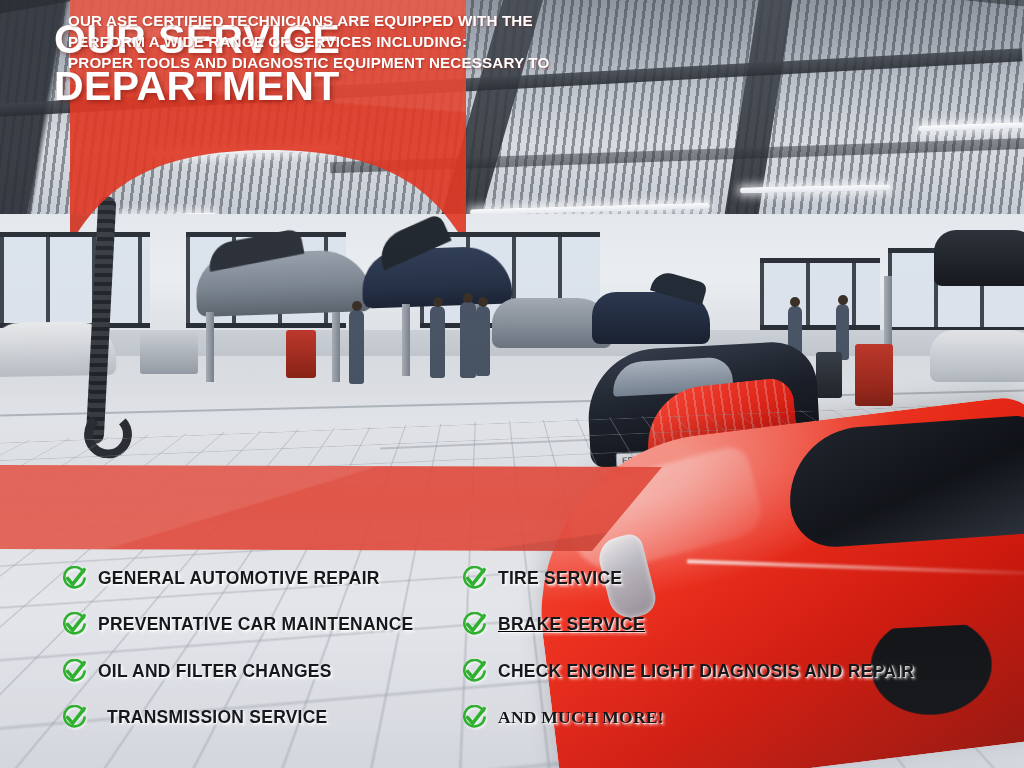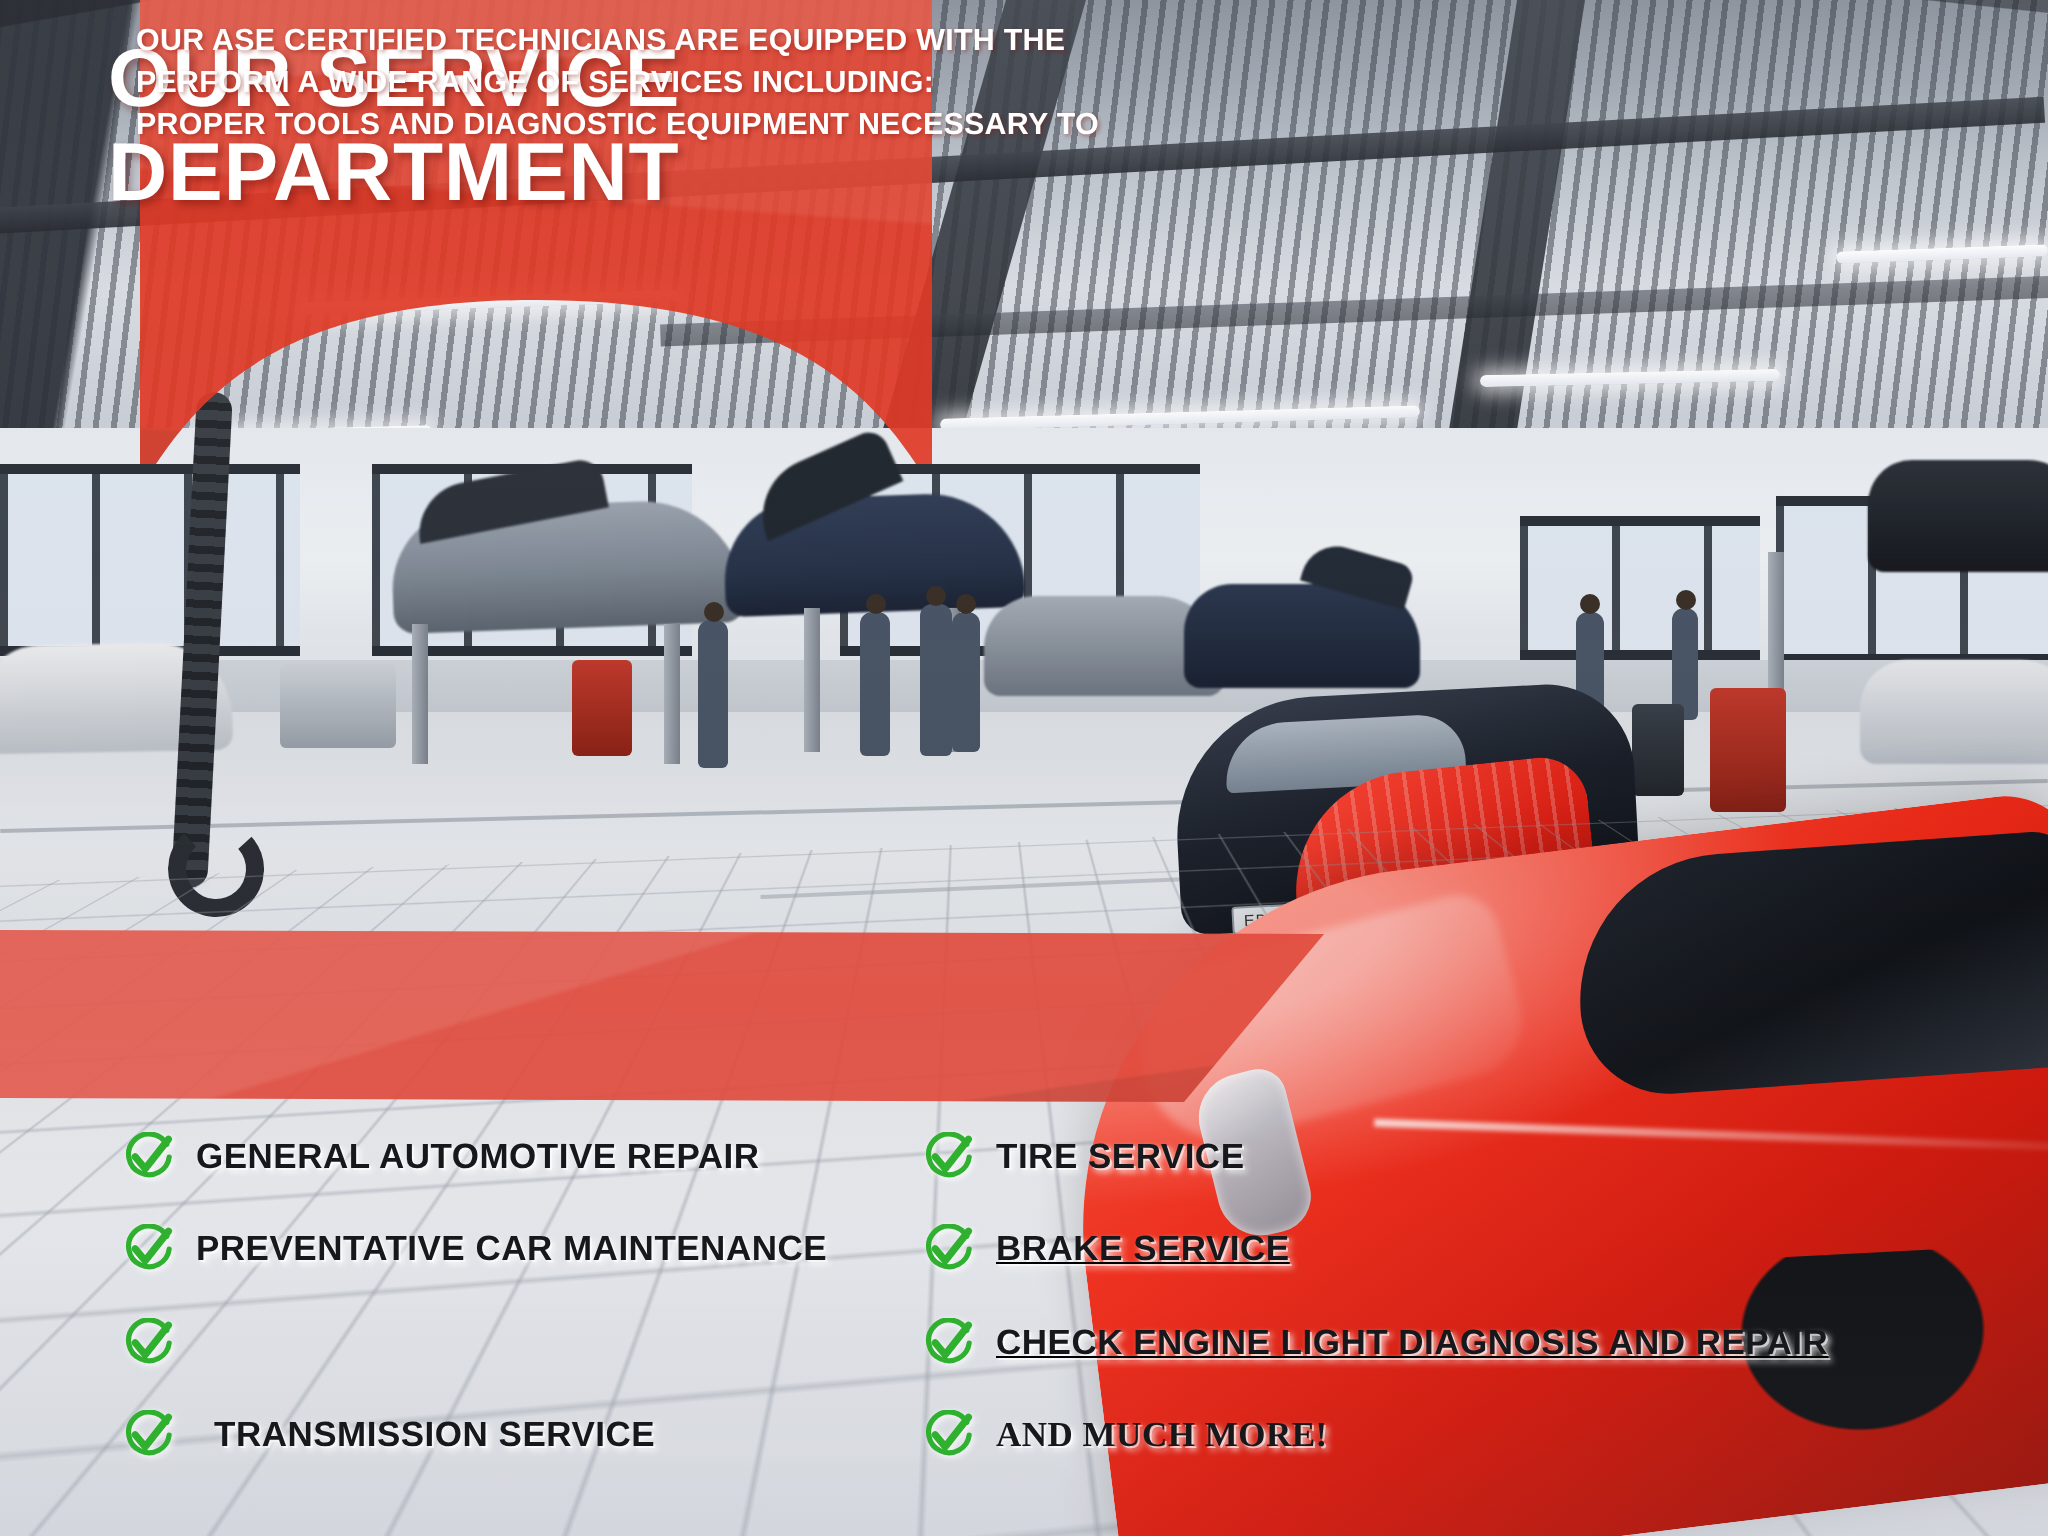--- a/index.html
+++ b/index.html
@@ -384,20 +384,21 @@
           </span>
           <span class="label">PREVENTATIVE CAR MAINTENANCE</span>
         </div>
         <div class="item" style="top: 104px;">
           <span class="check">
             <svg viewBox="0 0 25 25" aria-hidden="true">
               <path d="M21.4 6.2 A10.2 10.2 0 1 0 22.6 12.5" fill="none" stroke="#2fb02f" stroke-width="2.6" stroke-linecap="round"></path>
               <path d="M5.6 12.4 L10.6 18.4 L22.2 3.6" fill="none" stroke="#2fb02f" stroke-width="3.6" stroke-linecap="round" stroke-linejoin="round"></path>
             </svg>
           </span>
+          <span class="label">OIL AND FILTER CHANGES</span>
         </div>
         <div class="item" style="top: 150.5px; gap: 20px;">
           <span class="check">
             <svg viewBox="0 0 25 25" aria-hidden="true">
               <path d="M21.4 6.2 A10.2 10.2 0 1 0 22.6 12.5" fill="none" stroke="#2fb02f" stroke-width="2.6" stroke-linecap="round"></path>
               <path d="M5.6 12.4 L10.6 18.4 L22.2 3.6" fill="none" stroke="#2fb02f" stroke-width="3.6" stroke-linecap="round" stroke-linejoin="round"></path>
             </svg>
           </span>
           <span class="label">TRANSMISSION SERVICE</span>
         </div>
@@ -414,21 +415,21 @@
         </div>
         <div class="item" style="top: 57.5px; text-decoration: underline;">
           <span class="check">
             <svg viewBox="0 0 25 25" aria-hidden="true">
               <path d="M21.4 6.2 A10.2 10.2 0 1 0 22.6 12.5" fill="none" stroke="#2fb02f" stroke-width="2.6" stroke-linecap="round"></path>
               <path d="M5.6 12.4 L10.6 18.4 L22.2 3.6" fill="none" stroke="#2fb02f" stroke-width="3.6" stroke-linecap="round" stroke-linejoin="round"></path>
             </svg>
           </span>
           <span class="label">BRAKE SERVICE</span>
         </div>
-        <div class="item" style="top: 104px; text-decoration: underline;">
+        <div class="item" style="top: 104px;">
           <span class="check">
             <svg viewBox="0 0 25 25" aria-hidden="true">
               <path d="M21.4 6.2 A10.2 10.2 0 1 0 22.6 12.5" fill="none" stroke="#2fb02f" stroke-width="2.6" stroke-linecap="round"></path>
               <path d="M5.6 12.4 L10.6 18.4 L22.2 3.6" fill="none" stroke="#2fb02f" stroke-width="3.6" stroke-linecap="round" stroke-linejoin="round"></path>
             </svg>
           </span>
           <span class="label">CHECK ENGINE LIGHT DIAGNOSIS AND REPAIR</span>
         </div>
         <div class="item" style="top: 150.5px; font-family: Liberation Serif, serif;">
           <span class="check">

